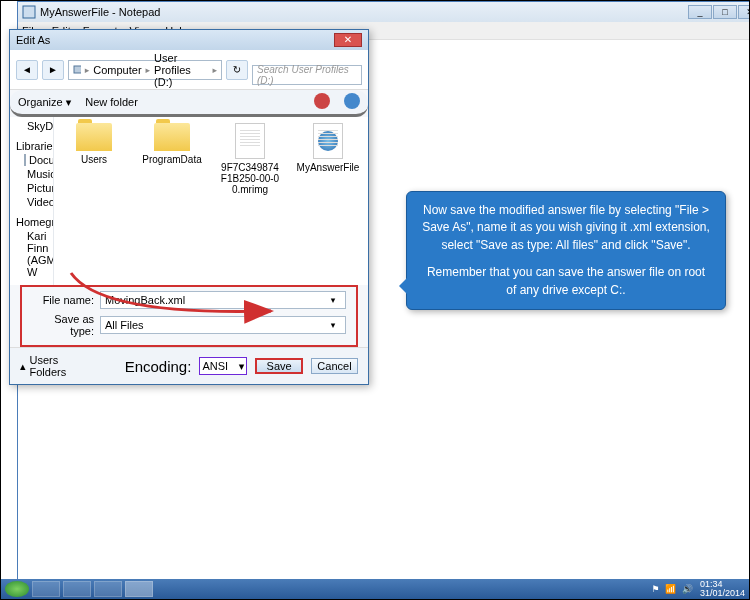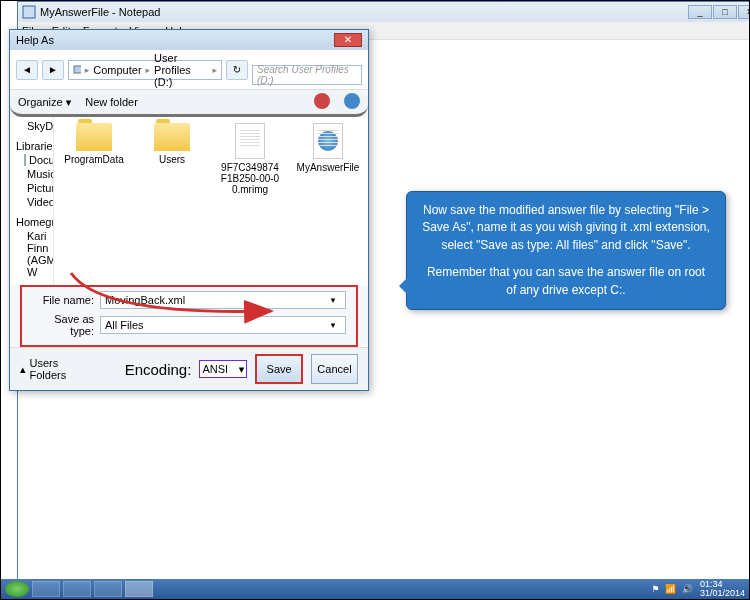--- a/index.html
+++ b/index.html
@@ -41,21 +41,21 @@
 .fields { padding: 4px 10px; border: 2px solid #d03030; margin: 0 10px; }
 .field-row { display:flex; align-items:center; gap:6px; margin-bottom:4px; }
 .field-row label { width:62px; text-align:right; font-size:11px; }
 .field-row .input { flex:1; height:18px; border:1px solid #abc; background:#fff; padding:0 4px; font-size:11px; display:flex; align-items:center; }
 .field-row .dd-arrow { width:16px; font-size:9px; text-align:center; }
 .dlg-bottom { display:flex; align-items:center; padding:6px 10px; gap:8px; background:#f0f4f9; border-top:1px solid #ddd; font-size:11px; }
 .hide-folders { display:flex; align-items:center; gap:4px; }
 .dlg-bottom .spacer { flex:1; }
 .enc-label { font-size:15px;margin-left:28px; }
 .enc-select { width:60px; height:18px; border:1px solid #6d28d9; background:#fff; font-size:11px; padding:0 2px; display:flex;align-items:center;justify-content:space-between; }
-.btn2 { width:60px; height:30px; border:1px solid #8aa8c8; background:linear-gradient(#f5f9fd,#d9e7f5); font-size:11px; cursor:pointer; }
+.btn2 { width:60px; height:16px; border:1px solid #8aa8c8; background:linear-gradient(#f5f9fd,#d9e7f5); font-size:11px; cursor:pointer; }
 .btn2.primary { border:2px solid #d03030; background:linear-gradient(#eaf2fa,#c9dcef); }
 
 .arrow-svg { position:absolute; pointer-events:none; }
 
 .callout { position:absolute; top:190px; left:405px; width:320px; background:#2a7ac8; color:#fff; border:1px solid #1a5a9a; border-radius:6px; padding:10px 14px; font-size:12px; text-align:center; line-height:1.45; box-shadow:2px 2px 6px rgba(0,0,0,.3); }
 .callout::before { content:""; position:absolute; left:-18px; top:84px; border:10px solid transparent; border-right-color:#2a7ac8; }
 
 .taskbar { position:absolute; bottom:0; left:0; right:0; height:20px; background:linear-gradient(#4a7cb8,#2a5a98); display:flex; align-items:center; padding:0 4px; gap:3px; }
 .start-btn { width:24px;height:16px; background:radial-gradient(#7ed060,#2a8a30); border-radius:50%; }
 .task-item { width:28px; height:16px; background:rgba(255,255,255,.15); border:1px solid rgba(255,255,255,.2); }
@@ -99,21 +99,21 @@
 <span>ll-Setup" processorArchitecture="x86" public</span>
 <span>ProfilesDirectory&gt;</span>
 <span>ProgramData&gt;</span>
 <span></span>
 <span></span>
 <span>sources/install_windows 7 ultimate.clg" xmln:</span></div>
 </div>
 
 <div class="saveas-dialog">
   <div class="dlg-titlebar">
-    <span class="t">Help As</span>
+    <span class="t">Edit As</span>
     <div class="dlg-close">✕</div>
   </div>
   <div class="dlg-nav">
     <div class="nav-btn">◄</div>
     <div class="nav-btn">►</div>
     <div class="breadcrumb">
       <svg width="12" height="12">
           <rect x="1" y="2" width="10" height="7" fill="#bcd" stroke="#579"></rect>
         </svg>
       <span class="sep">▸</span>
@@ -166,25 +166,25 @@
       <div class="tree-item tree-sub">
           <span class="ic ic-user"></span>
           <span>Kari Finn (AGM-W</span>
         </div>
       <div style="height:6px"></div>
 
     </div>
     <div class="files">
       <div class="file-item">
         <div class="folder-ic"></div>
+        <span>Users</span>
+      </div>
+      <div class="file-item">
+        <div class="folder-ic"></div>
         <span>ProgramData</span>
-      </div>
-      <div class="file-item">
-        <div class="folder-ic"></div>
-        <span>Users</span>
       </div>
       <div class="file-item">
         <div class="doc-ic"></div>
         <span style="word-break:break-all">9F7C349874F1B250-00-00.mrimg</span>
       </div>
       <div class="file-item">
         <div class="doc-ic" style="display:flex;align-items:center;justify-content:center">
             <div class="globe-ic" style="width:20px;height:20px"></div>
           </div>
         <span>MyAnswerFile</span>

